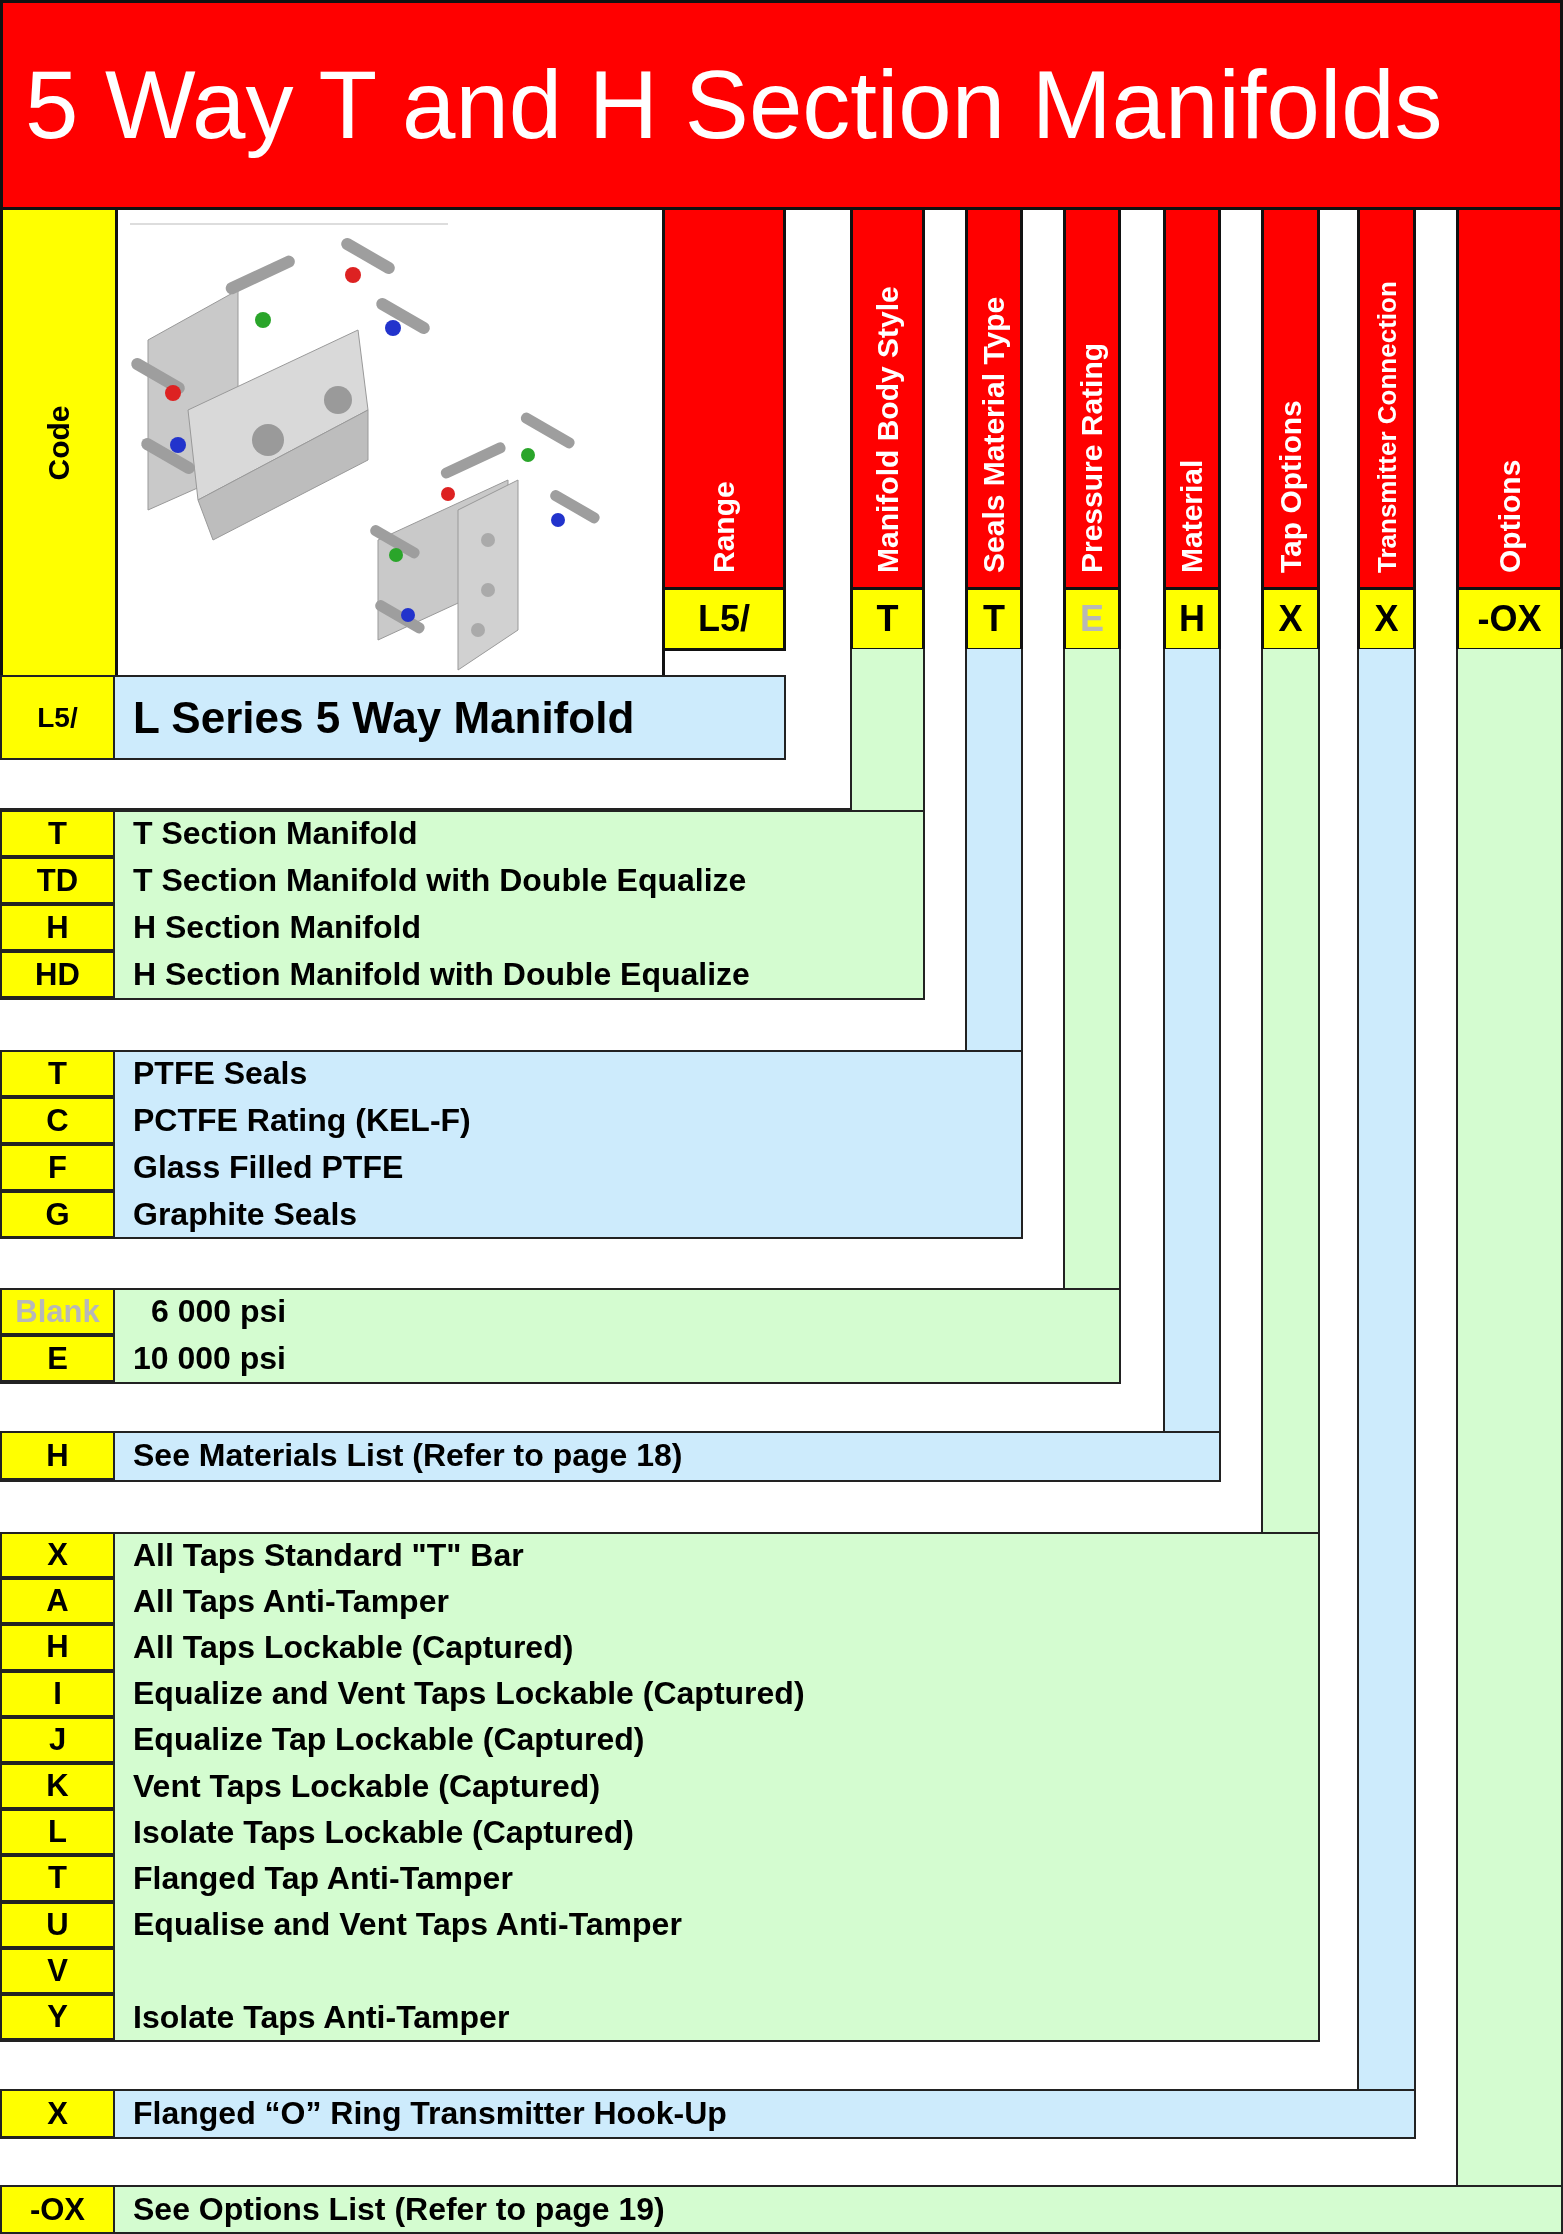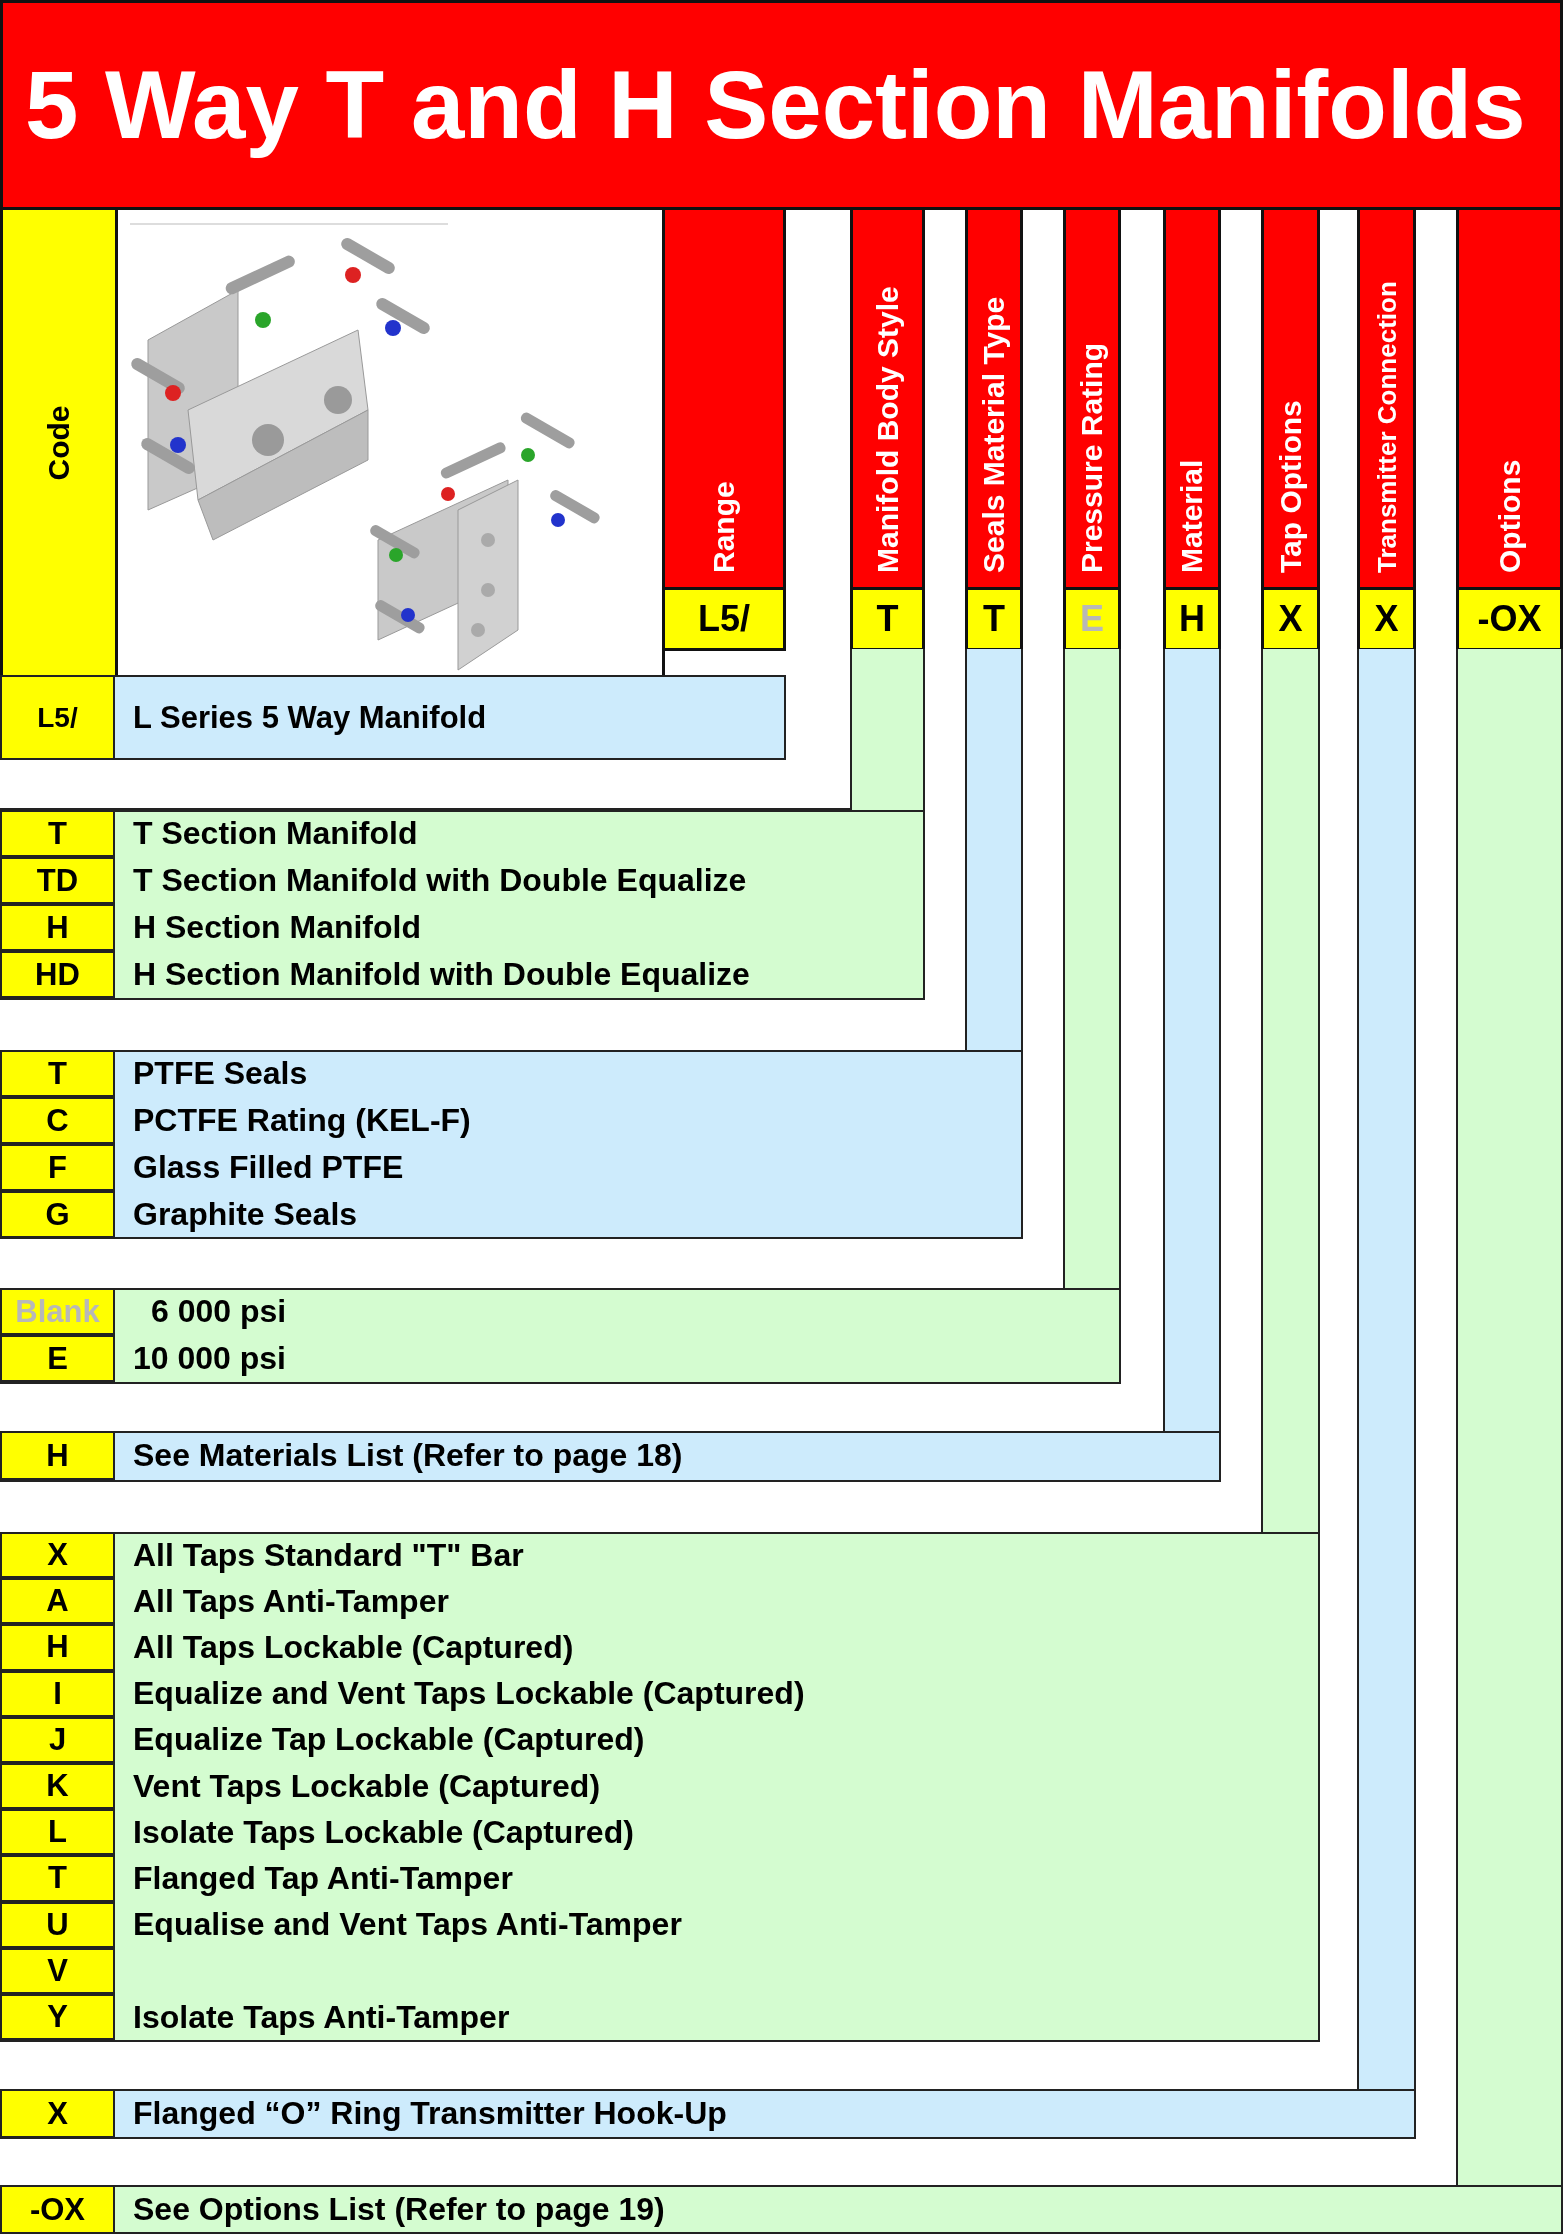--- a/index.html
+++ b/index.html
@@ -1,18 +1,18 @@
 <!DOCTYPE html>
 <html><head>
 <meta charset="utf-8">
 <style>
   html,body{margin:0;padding:0;background:#fff;}
   body{width:1563px;height:2234px;position:relative;overflow:hidden;font-family:"Liberation Sans",sans-serif;}
   .abs{position:absolute;box-sizing:border-box;}
-  .title{left:0;top:0;width:1563px;height:210px;background:#ff0000;border:3px solid #111;color:#fff;font-weight:bold;font-size:96px;display:flex;align-items:center;padding-left:22px;letter-spacing:0px;}
+  .title{left:0;top:0;width:1563px;height:210px;background:#ff0000;border:3px solid #111;color:#fff;font-weight:normal;font-size:96px;display:flex;align-items:center;padding-left:22px;letter-spacing:0px;}
   .hdr{background:#ff0000;border:3px solid #111;color:#fff;font-weight:bold;font-size:30px;}
   .hdr span{position:absolute;left:50%;bottom:14px;transform-origin:left bottom;transform:rotate(-90deg) translateY(50%);white-space:nowrap;}
   .codecell{background:#ffff00;border:3px solid #111;font-weight:bold;font-size:36px;display:flex;align-items:center;justify-content:center;color:#000;}
   .codehdr{background:#ffff00;border:3px solid #111;font-weight:bold;font-size:30px;color:#000;}
   .codehdr span{position:absolute;left:50%;top:50%;transform:translate(-50%,-50%) rotate(-90deg);white-space:nowrap;}
   .imgbox{background:#fff;border:3px solid #111;}
   .green{background:#d4fcd0;}
   .blue{background:#cdebfc;}
   .stripe{border-left:2px solid #222;border-right:2px solid #222;}
   .sect{border:2px solid #222;}
@@ -124,21 +124,21 @@
 <div class="abs" style="left:0;top:998px;width:967px;height:54px;border-right:2px solid #222;border-bottom:2px solid #222;background:#fff;"></div>
 <div class="abs" style="left:0;top:1237px;width:1065px;height:53px;border-right:2px solid #222;border-bottom:2px solid #222;background:#fff;"></div>
 <div class="abs" style="left:0;top:1382px;width:1165px;height:51px;border-right:2px solid #222;border-bottom:2px solid #222;background:#fff;"></div>
 <div class="abs" style="left:0;top:1480px;width:1263px;height:54px;border-right:2px solid #222;border-bottom:2px solid #222;background:#fff;"></div>
 <div class="abs" style="left:0;top:2040px;width:1359px;height:51px;border-right:2px solid #222;border-bottom:2px solid #222;background:#fff;"></div>
 <div class="abs" style="left:0;top:2137px;width:1458px;height:50px;border-right:2px solid #222;border-bottom:2px solid #222;background:#fff;"></div>
 
 <div class="abs blue sect" style="left:0;top:675px;width:786px;height:85px;"></div>
 <div class="row" style="top:675px;height:85px;width:786px;">
   <div class="k" style="font-size:28px">L5/</div>
-  <div class="d" style="font-size:31px">L Series 5 Way Manifold</div>
+  <div class="d" style="font-size:44px">L Series 5 Way Manifold</div>
 </div>
 
 <div class="abs green sect" style="left:0;top:810px;width:925px;height:190px;"></div>
 <div id="body-rows">
     <div class="row" style="top: 810px; height: 47px; width: 925px;">
       <div class="k">T</div>
       <div class="d">T Section Manifold</div>
     </div>
     <div class="row" style="top: 857px; height: 47px; width: 925px;">
       <div class="k">TD</div>

